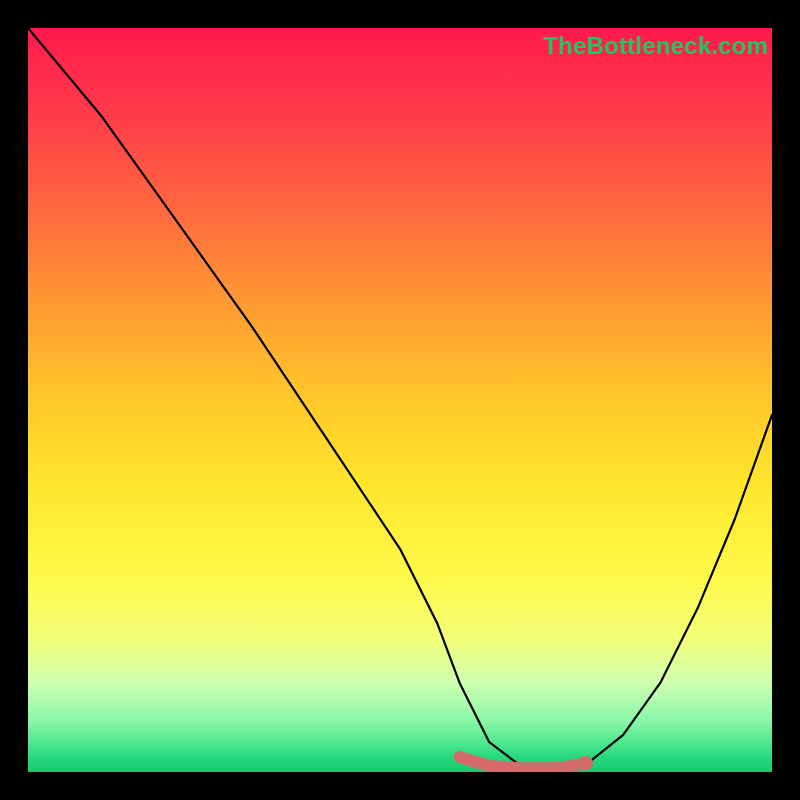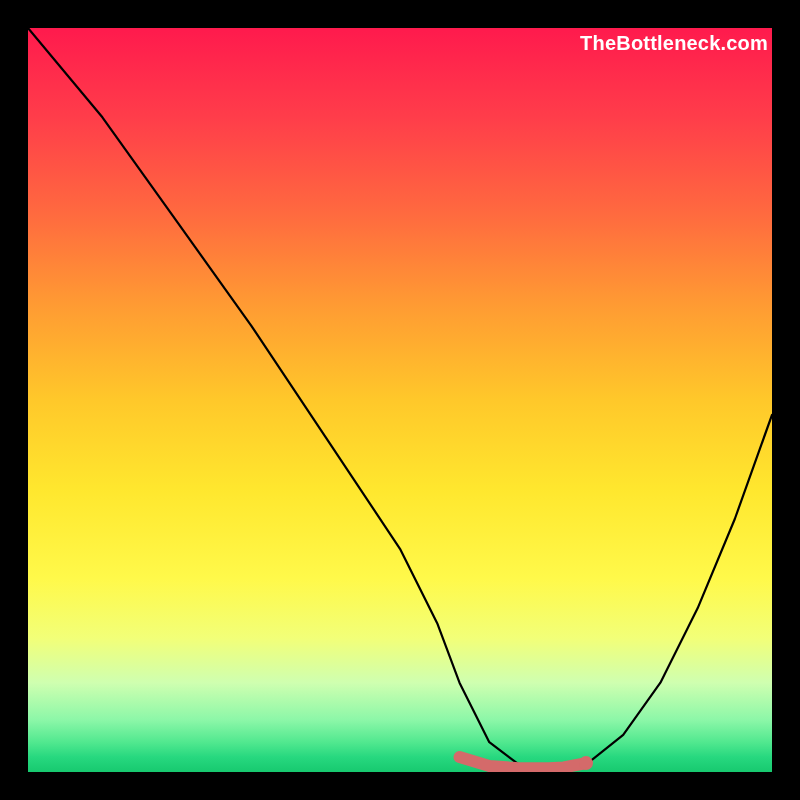--- a/index.html
+++ b/index.html
@@ -41,22 +41,22 @@
       #51e88f 96%,
       #27d87f 98%,
       #17c96f 100%
     );
     overflow: hidden;
   }
   .watermark {
     position: absolute;
     top: 32px;
     right: 32px;
-    color: #ffffff;
-    font-size: 20px;
+    color: #22c55e;
+    font-size: 24px;
     font-weight: 600;
     letter-spacing: 0.2px;
     user-select: none;
   }
   svg.curve {
     position: absolute;
     top: 0;
     left: 0;
   }
 </style>

